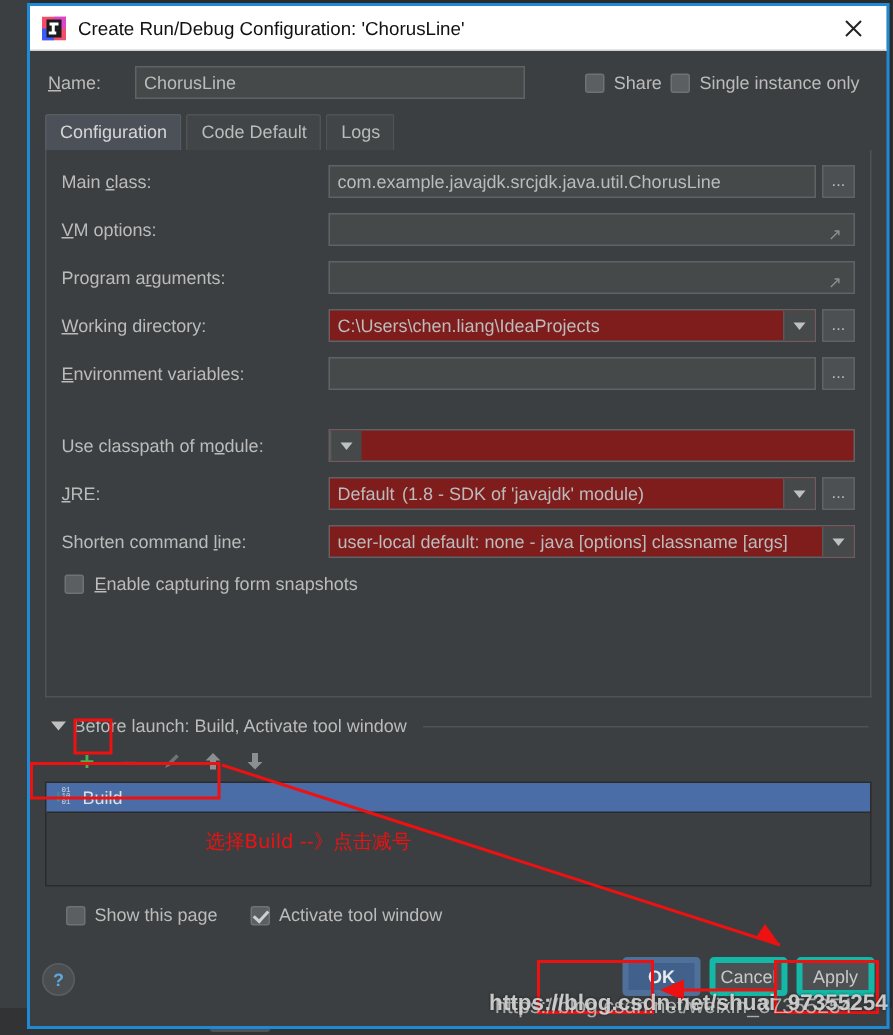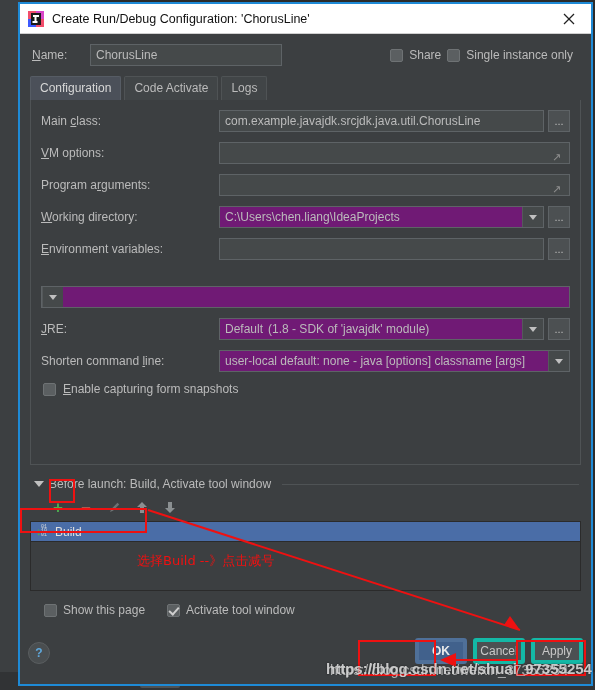--- a/index.html
+++ b/index.html
@@ -46,21 +46,21 @@
     width:44px;height:29px;display:flex;align-items:center;justify-content:center;
     font-size:14px;color:#222;flex:0 0 auto;cursor:default;
   }
 
   .dlg-body{padding:0;box-sizing:border-box;}
 
   
   .name-row{display:flex;align-items:center;padding:10px 12px 4px 12px;}
   .name-label{width:58px;color:#bbbbbb;font-size:12px;}
   .name-input{
-    flex:0 0 auto;width:192px;height:22px;box-sizing:border-box;
+    flex:0 0 auto;width:260px;height:22px;box-sizing:border-box;
     background:#45494a;border:1px solid #5e6366;color:#bbbbbb;
     padding:0 5px;line-height:20px;font-size:12px;
   }
   .hdr-checks{display:flex;align-items:center;margin-left:auto;gap:6px;padding-right:6px;}
   .chk-wrap{display:flex;align-items:center;gap:6px;}
   .chk{
     width:13px;height:13px;box-sizing:border-box;
     background:#5b5f61;border:1px solid #6e7274;border-radius:2px;position:relative;flex:0 0 auto;
   }
   .chk.checked::after{
@@ -102,21 +102,21 @@
     position:absolute;right:5px;top:4px;width:12px;height:12px;color:#8d8d8d;font-size:11px;
   }
   .tbox-rel{position:relative;}
   .dd-arrow{
     width:20px;height:20px;flex:0 0 auto;display:flex;align-items:center;justify-content:center;
     background:#45494a;border-left:1px solid #55595b;
   }
   .caret{width:0;height:0;border-left:4px solid transparent;border-right:4px solid transparent;border-top:5px solid #c0c0c0;}
   .combo{
     flex:1 1 auto;height:22px;box-sizing:border-box;
-    background:#701a75;border:1px solid #5e6366;color:#bbbbbb;
+    background:#7f1d1d;border:1px solid #5e6366;color:#bbbbbb;
     display:flex;align-items:center;font-size:12px;overflow:hidden;
   }
   .combo .ctext{flex:1 1 auto;padding:0 5px;white-space:nowrap;overflow:hidden;display:flex;align-items:center;gap:5px;}
   .mod-icon{
     width:13px;height:12px;flex:0 0 auto;position:relative;
   }
   .mod-icon .a{position:absolute;left:0;top:2px;width:12px;height:9px;background:#9aa0a6;border-radius:1px;}
   .mod-icon .b{position:absolute;left:0;top:0px;width:5px;height:4px;background:#9aa0a6;border-radius:1px;}
   .mod-icon .c{position:absolute;left:7px;top:6px;width:5px;height:5px;background:#3f9fe0;border:1px solid #2b2b2b;box-sizing:border-box;}
   .gap{height:16px;}
@@ -223,21 +223,21 @@
         </label>
         <label class="chk-wrap">
           <span class="chk"></span>
           <span class="chk-label">Single instance only</span>
         </label>
       </div>
     </div>
 
     <div class="tabs">
       <div class="tab active">Configuration</div>
-      <div class="tab">Code Activate</div>
+      <div class="tab">Code Default</div>
       <div class="tab">Logs</div>
     </div>
 
     <div class="panel">
 
       <div class="frow">
         <span class="flabel">Main <span class="u">c</span>lass:</span>
         <span class="fctl">
           <span class="tbox">com.example.javajdk.srcjdk.java.util.ChorusLine</span>
           <span class="ellipsis-btn">...</span>
@@ -281,20 +281,21 @@
         <span class="flabel"><span class="u">E</span>nvironment variables:</span>
         <span class="fctl">
           <span class="tbox"></span>
           <span class="ellipsis-btn">...</span>
         </span>
       </div>
 
       <div class="gap"></div>
 
       <div class="frow">
+        <span class="flabel">Use classpath of m<span class="u">o</span>dule:</span>
         <span class="fctl">
           <span class="combo">
             <span class="dd-arrow">
                 <span class="caret"></span>
               </span>
           </span>
         </span>
       </div>
 
       <div class="frow">

